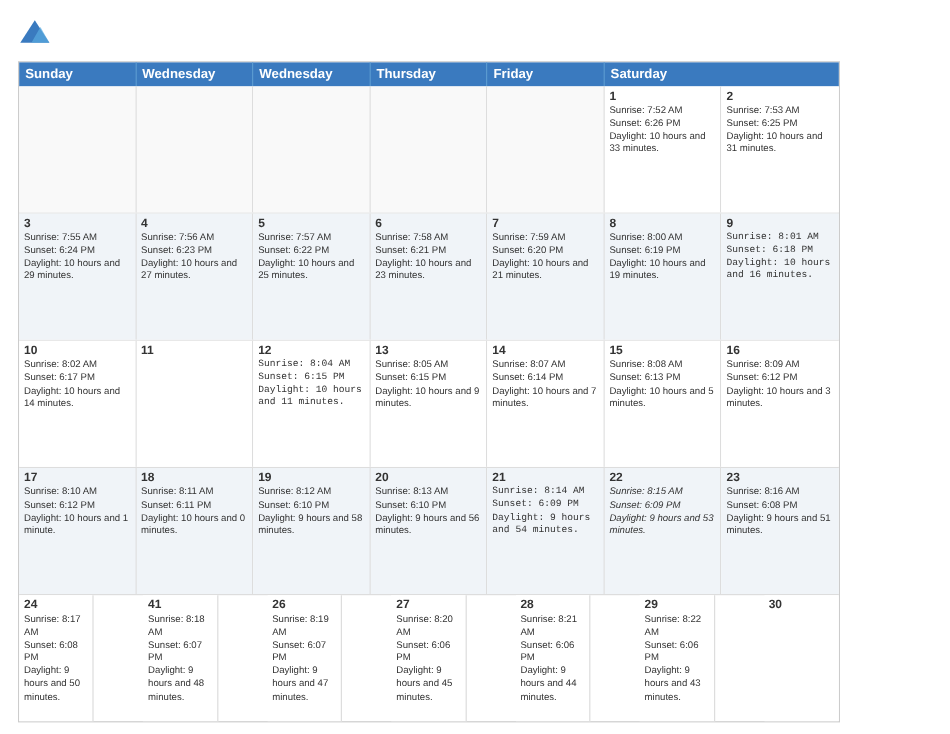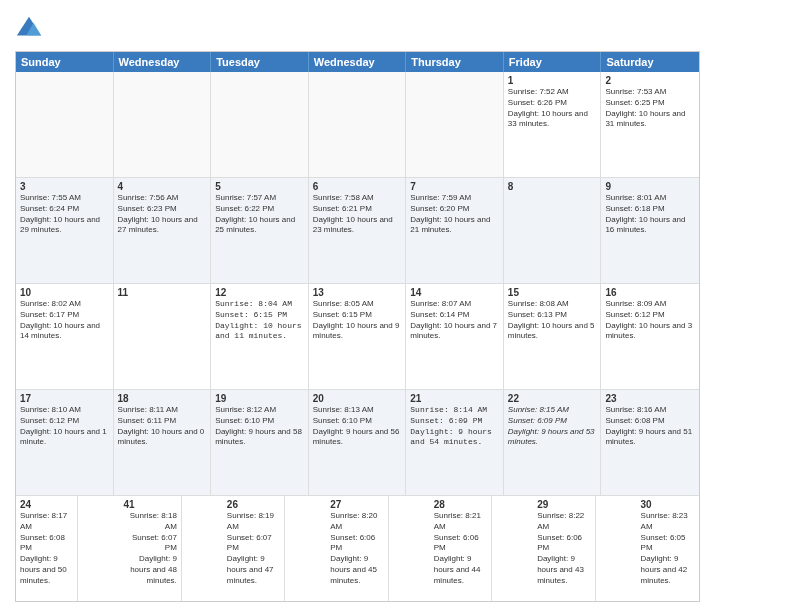--- a/index.html
+++ b/index.html
@@ -134,21 +134,20 @@
     <div class="title-section">
       <div class="month-title"></div>
       <div class="location"></div>
     </div>
   </div>
 
   <div class="calendar">
     <div class="cal-header">
     <div class="cal-header-cell">Sunday</div>
         <div class="cal-header-cell">Wednesday</div>
-        <div class="cal-header-cell">Tuesday</div>
         <div class="cal-header-cell">Wednesday</div>
         <div class="cal-header-cell">Thursday</div>
         <div class="cal-header-cell">Friday</div>
         <div class="cal-header-cell">Saturday</div>
       </div>
     <div class="cal-body">
     <div class="cal-row">
           <div class="cal-cell empty"></div>
           <div class="cal-cell empty"></div>
           <div class="cal-cell empty"></div>
@@ -193,24 +192,27 @@
 Daylight: 10 hours and 23 minutes.</div>
           </div>
           <div class="cal-cell alt-bg">
             <span class="day-num">7</span>
             <div class="cell-info" style="white-space: pre-line;">Sunrise: 7:59 AM
 Sunset: 6:20 PM
 Daylight: 10 hours and 21 minutes.</div>
           </div>
           <div class="cal-cell alt-bg">
             <span class="day-num">8</span>
+            <div class="cell-info" style="white-space: pre-line;">Sunrise: 8:00 AM
+Sunset: 6:19 PM
+Daylight: 10 hours and 19 minutes.</div>
           </div>
           <div class="cal-cell alt-bg">
             <span class="day-num">9</span>
-            <div class="cell-info" style="white-space: pre-line;">Sunrise: 8:01 AM
+            <div class="cell-info" style="white-space: pre-line; font-family: Liberation Mono, monospace;">Sunrise: 8:01 AM
 Sunset: 6:18 PM
 Daylight: 10 hours and 16 minutes.</div>
           </div>
         </div>
         <div class="cal-row">
           <div class="cal-cell">
             <span class="day-num">10</span>
             <div class="cell-info" style="white-space: pre-line;">Sunrise: 8:02 AM
 Sunset: 6:17 PM
 Daylight: 10 hours and 14 minutes.</div>
@@ -295,21 +297,21 @@
         </div>
         <div class="cal-row">
           <div class="cal-cell">
             <span class="day-num">24</span>
             <div class="cell-info" style="white-space: pre-line;">Sunrise: 8:17 AM
 Sunset: 6:08 PM
 Daylight: 9 hours and 50 minutes.</div>
           </div>
           <div class="cal-cell">
             <span class="day-num">41</span>
-            <div class="cell-info" style="white-space: pre-line; text-align: right;">Sunrise: 8:18 AM
+            <div class="cell-info" style="white-space: pre-line;">Sunrise: 8:18 AM
 Sunset: 6:07 PM
 Daylight: 9 hours and 48 minutes.</div>
           </div>
           <div class="cal-cell">
             <span class="day-num">26</span>
             <div class="cell-info" style="white-space: pre-line;">Sunrise: 8:19 AM
 Sunset: 6:07 PM
 Daylight: 9 hours and 47 minutes.</div>
           </div>
           <div class="cal-cell">
@@ -325,20 +327,17 @@
 Daylight: 9 hours and 44 minutes.</div>
           </div>
           <div class="cal-cell">
             <span class="day-num">29</span>
             <div class="cell-info" style="white-space: pre-line;">Sunrise: 8:22 AM
 Sunset: 6:06 PM
 Daylight: 9 hours and 43 minutes.</div>
           </div>
           <div class="cal-cell">
             <span class="day-num">30</span>
-            <div class="cell-info" style="white-space: pre-line;">Sunrise: 8:23 AM
-Sunset: 6:05 PM
-Daylight: 9 hours and 42 minutes.</div>
           </div>
         </div>
       </div>
   </div>
 </div>
 
 </body></html>

